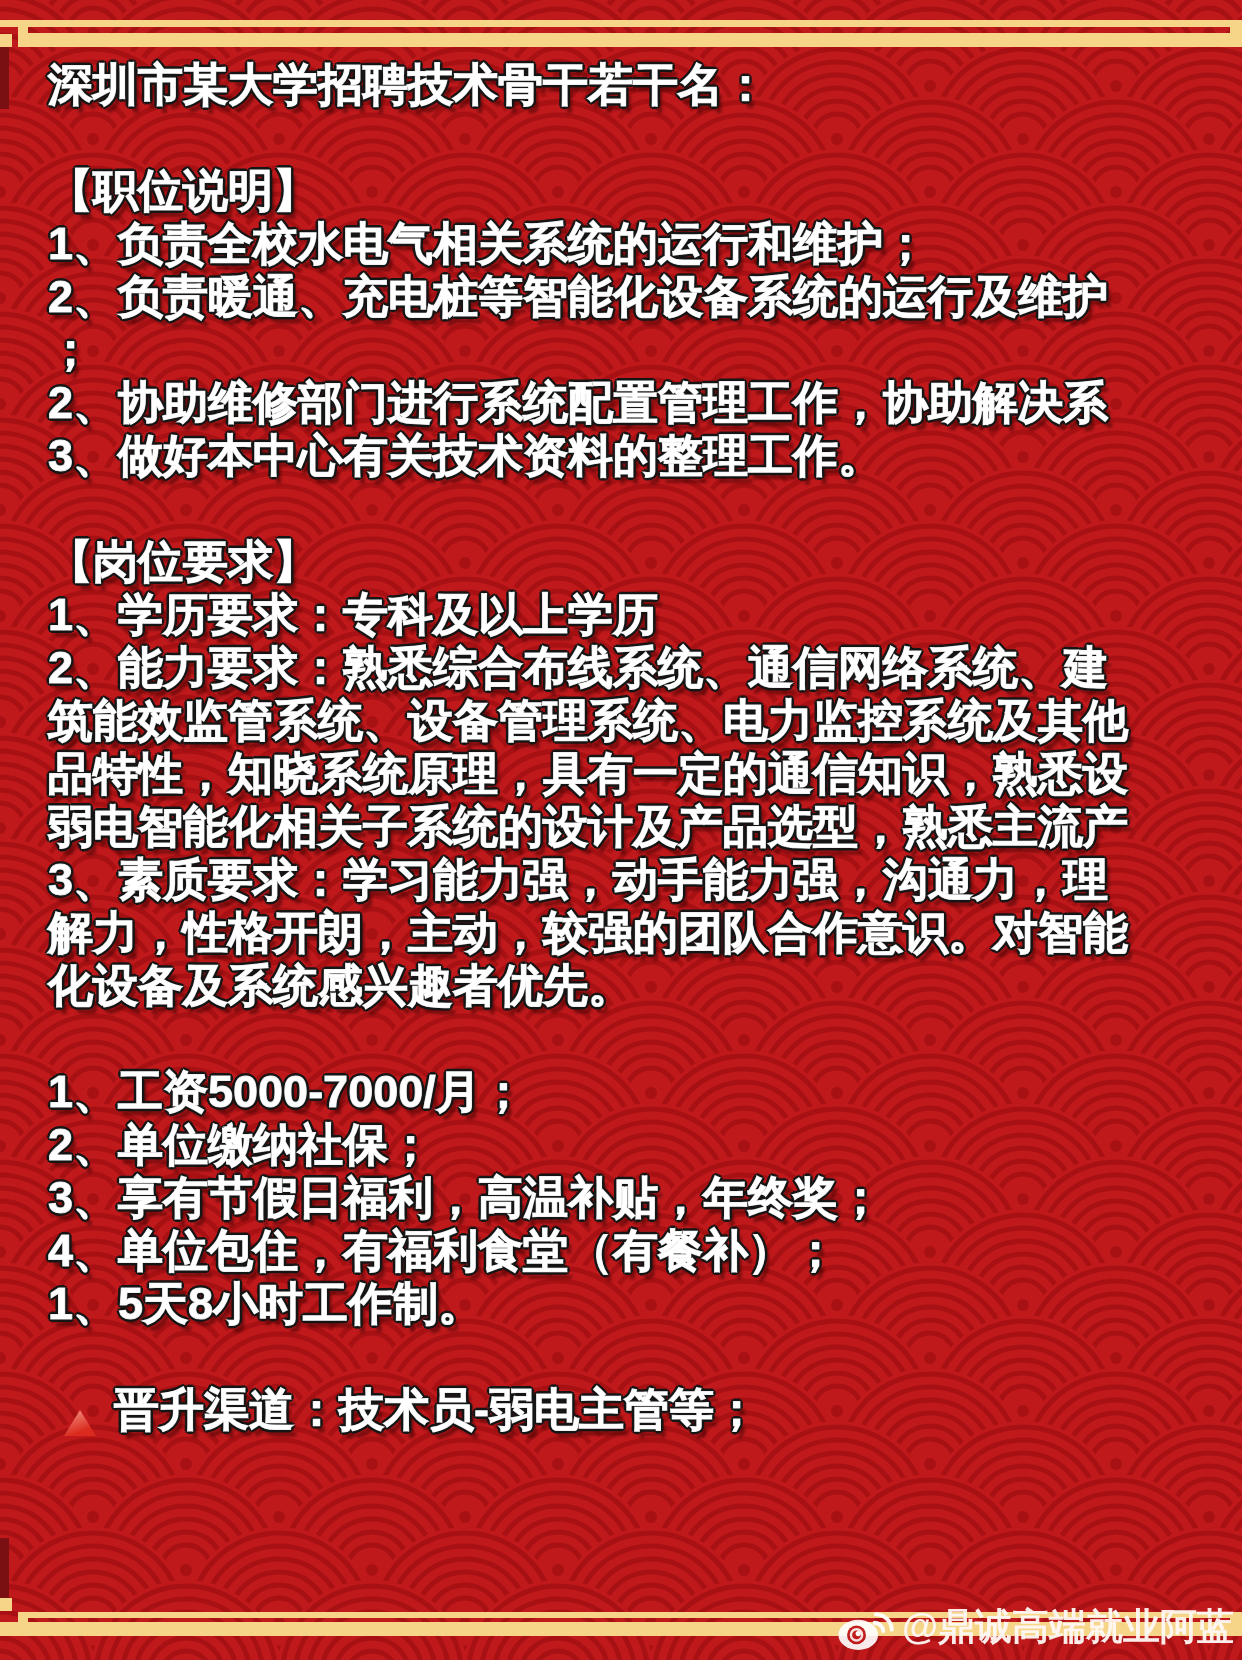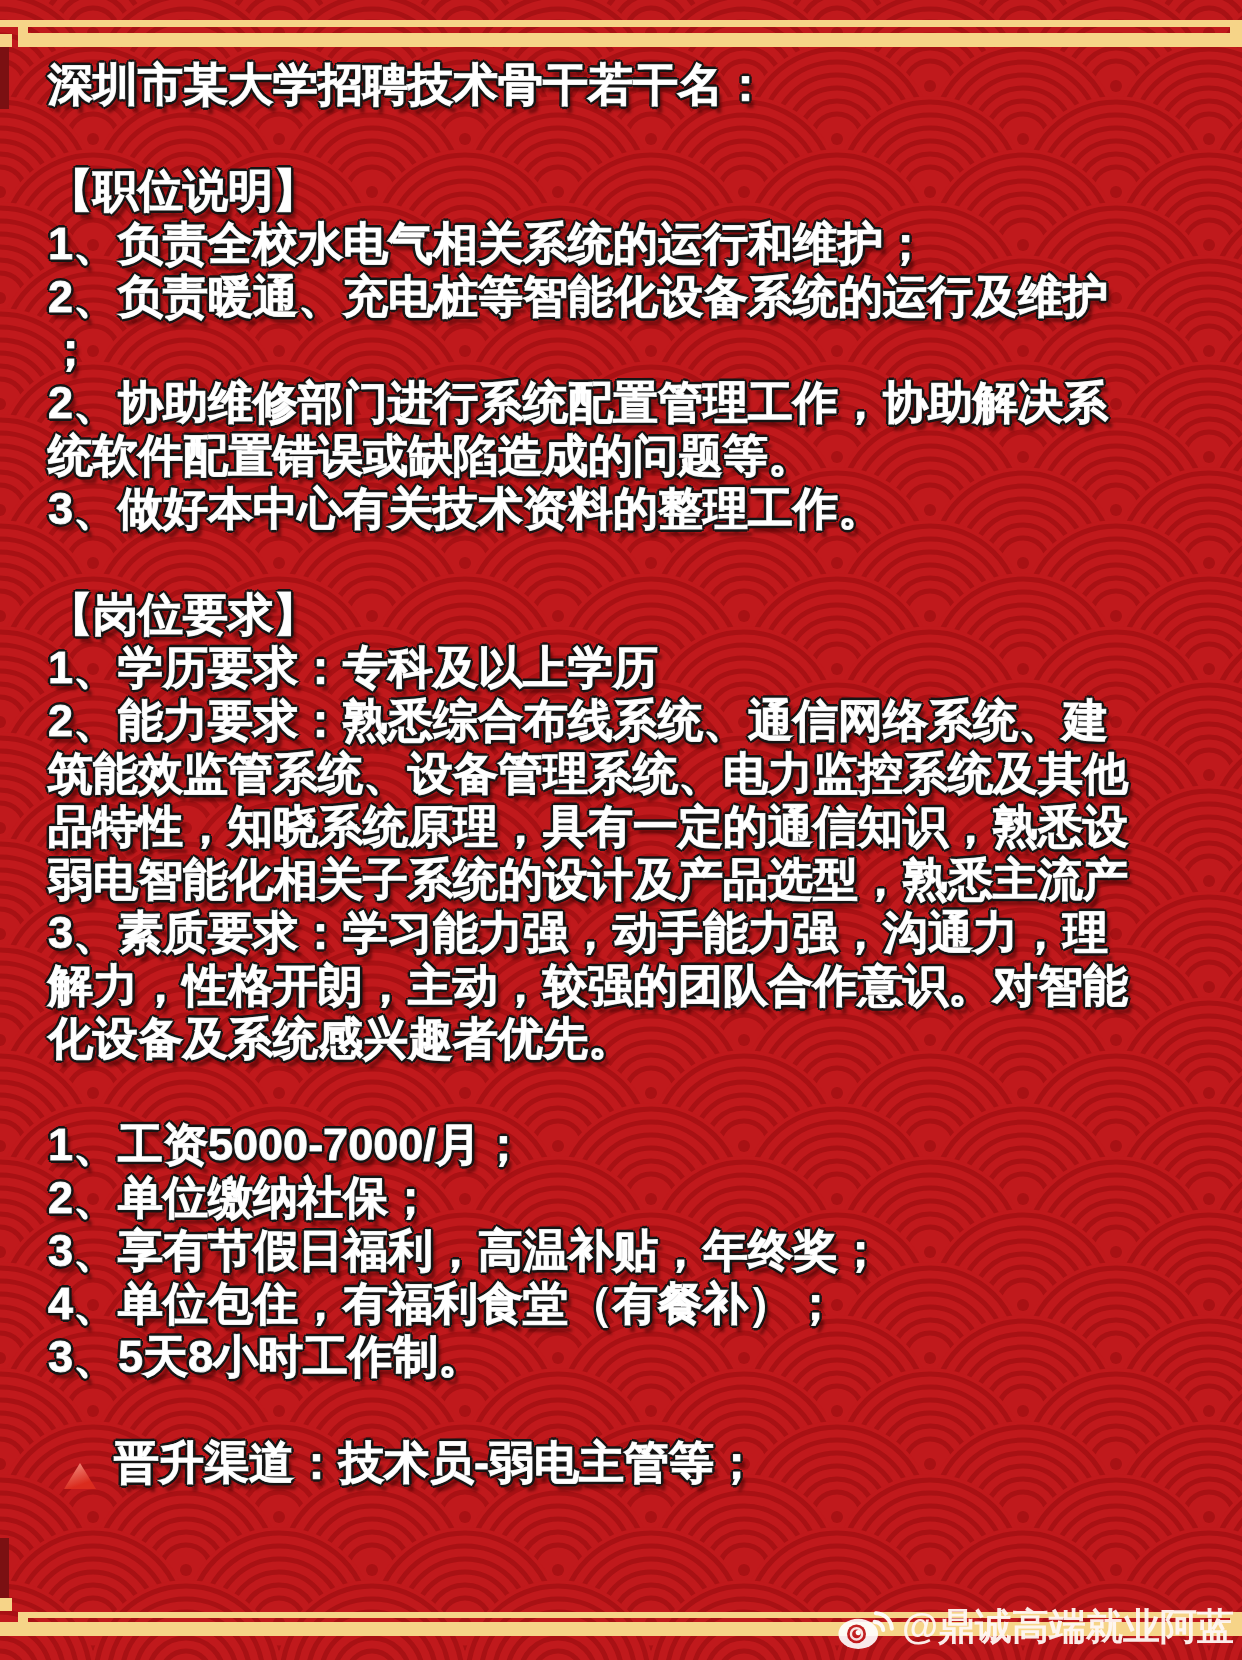--- a/index.html
+++ b/index.html
@@ -48,21 +48,21 @@
   .promo{display:flex;align-items:flex-end;gap:18px;}
   .tri{
     width:32px;height:27px;flex:0 0 auto;margin-left:16px;
     background:linear-gradient(160deg,var(--triangle-light,#f28d7e) 10%,var(--triangle-dark,#da2b1e) 75%);
     clip-path:polygon(50% 4%,100% 100%,0 100%);
   }
 
   
   .watermark{
     position:absolute;right:8px;bottom:8px;z-index:4;
-    display:flex;align-items:center;gap:8px;
+    display:flex;align-items:flex-end;gap:8px;
     color:var(--watermark,rgba(255,248,245,.95));
     font-size:37px;font-weight:700;white-space:nowrap;
     opacity:.95;
   }
   .weibo{width:56px;height:48px;flex:0 0 auto;}
 </style>
 </head>
 <body>
 
 <div class="canvas">
@@ -3056,38 +3056,37 @@
 
   <div class="content">
     <div class="t-line">深圳市某大学招聘技术骨干若干名：</div>
     <div id="sections">
         <div class="spacer"></div>
         <div class="t-line">【职位说明】</div>
         <div class="t-line">1、负责全校水电气相关系统的运行和维护；</div>
         <div class="t-line">2、负责暖通、充电桩等智能化设备系统的运行及维护</div>
         <div class="t-line">；</div>
         <div class="t-line">2、协助维修部门进行系统配置管理工作，协助解决系</div>
-        <div class="t-line">统软件配置错误或缺陷造成的问题等。</div>
         <div class="t-line">3、做好本中心有关技术资料的整理工作。</div>
         <div class="spacer"></div>
         <div class="t-line">【岗位要求】</div>
         <div class="t-line">1、学历要求：专科及以上学历</div>
         <div class="t-line">2、能力要求：熟悉综合布线系统、通信网络系统、建</div>
         <div class="t-line">筑能效监管系统、设备管理系统、电力监控系统及其他</div>
         <div class="t-line">品特性，知晓系统原理，具有一定的通信知识，熟悉设</div>
         <div class="t-line">弱电智能化相关子系统的设计及产品选型，熟悉主流产</div>
         <div class="t-line">3、素质要求：学习能力强，动手能力强，沟通力，理</div>
         <div class="t-line">解力，性格开朗，主动，较强的团队合作意识。对智能</div>
         <div class="t-line">化设备及系统感兴趣者优先。</div>
         <div class="spacer"></div>
         <div class="t-line">1、工资5000-7000/月；</div>
         <div class="t-line">2、单位缴纳社保；</div>
         <div class="t-line">3、享有节假日福利，高温补贴，年终奖；</div>
         <div class="t-line">4、单位包住，有福利食堂（有餐补）；</div>
-        <div class="t-line">3、5天8小时工作制。</div>
+        <div class="t-line">1、5天8小时工作制。</div>
       </div>
     <div class="spacer"></div>
     <div class="promo">
       <span class="tri"></span>
       <span class="t-line">晋升渠道：技术员-弱电主管等；</span>
     </div>
   </div>
 
   <div class="watermark">
     <svg class="weibo" viewBox="0 0 26 22">

